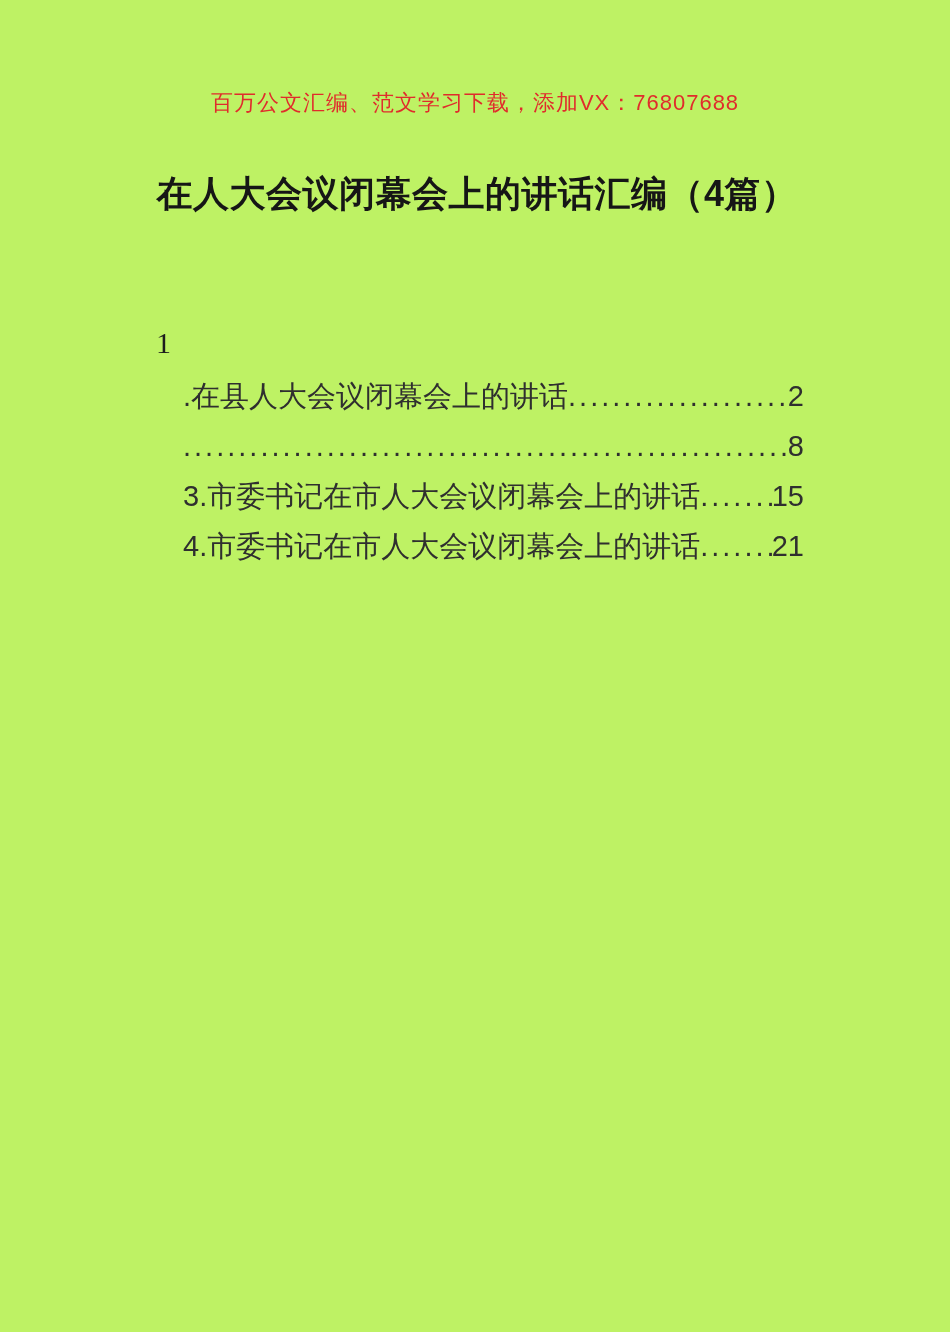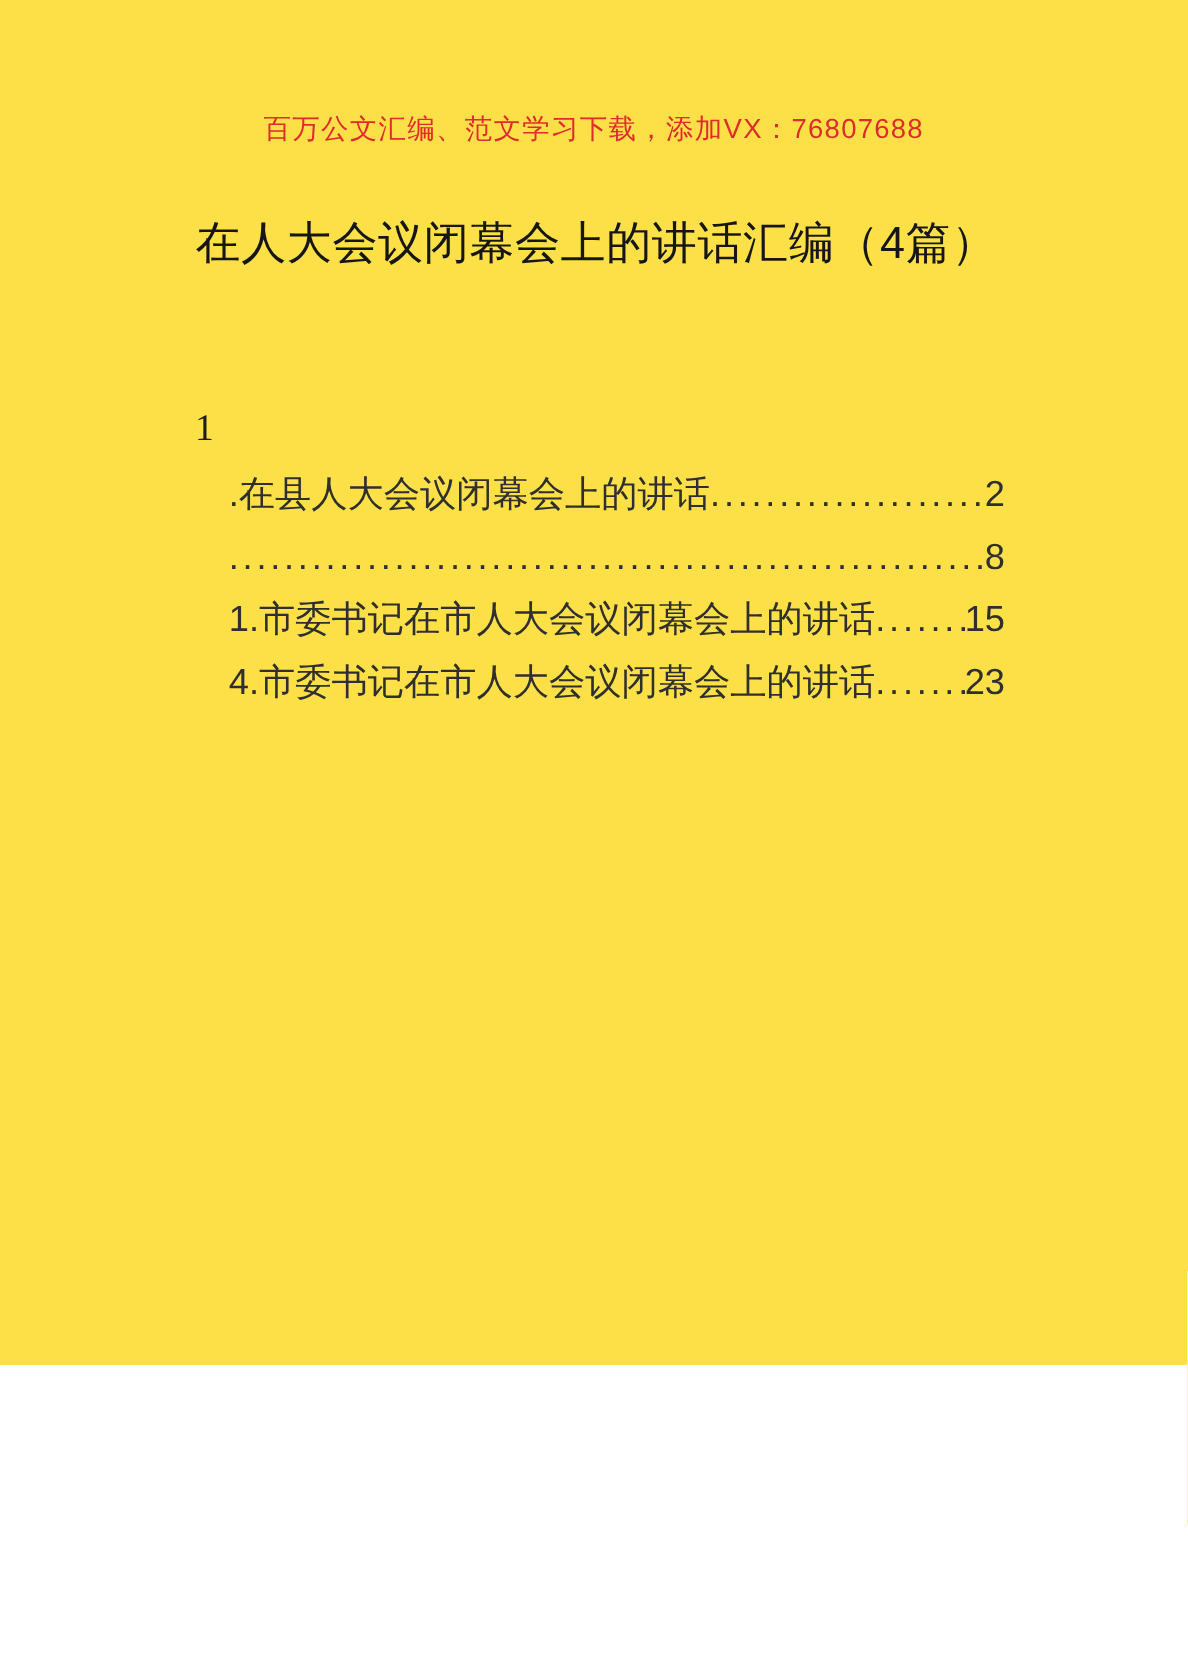--- a/index.html
+++ b/index.html
@@ -3,22 +3,22 @@
 <meta charset="utf-8">
 <style>
   html, body {
     margin: 0;
     padding: 0;
     background: #ffffff;
   }
   .page {
     position: relative;
     width: 950px;
-    height: 1092px;
-    background: #fde047;
+    height: 1332px;
+    background: #bef264;
     overflow: hidden;
     font-family: "Liberation Sans", "DejaVu Sans", sans-serif;
   }
   .notice {
     position: absolute;
     top: 88px;
     left: 0;
     right: 0;
     text-align: center;
     font-size: 22px;
@@ -26,21 +26,21 @@
     color: #e02c2c;
     white-space: nowrap;
   }
   .doc-title {
     position: absolute;
     top: 170px;
     left: 0;
     right: 16px;
     text-align: center;
     font-size: 36px;
-    font-weight: normal;
+    font-weight: bold;
     color: #161616;
     letter-spacing: 0.5px;
     white-space: nowrap;
     margin-left: 20px;
   }
   .toc-heading {
     position: absolute;
     top: 278px;
     left: 0;
     right: 0;
@@ -109,26 +109,26 @@
       <span class="toc-leader">....................................................................................................................................</span>
       <span class="toc-page">2</span>
     </div>
 
     <div class="toc-row">
       <span class="toc-leader">....................................................................................................................................</span>
       <span class="toc-page">8</span>
     </div>
 
     <div class="toc-row">
-      <span class="toc-label">1.市委书记在市人大会议闭幕会上的讲话</span>
+      <span class="toc-label">3.市委书记在市人大会议闭幕会上的讲话</span>
       <span class="toc-leader">....................................................................................................................................</span>
       <span class="toc-page">15</span>
     </div>
 
     <div class="toc-row">
       <span class="toc-label">4.市委书记在市人大会议闭幕会上的讲话</span>
       <span class="toc-leader">....................................................................................................................................</span>
-      <span class="toc-page">23</span>
+      <span class="toc-page">21</span>
     </div>
 
   </div>
 
 </div>
 
 </body></html>

